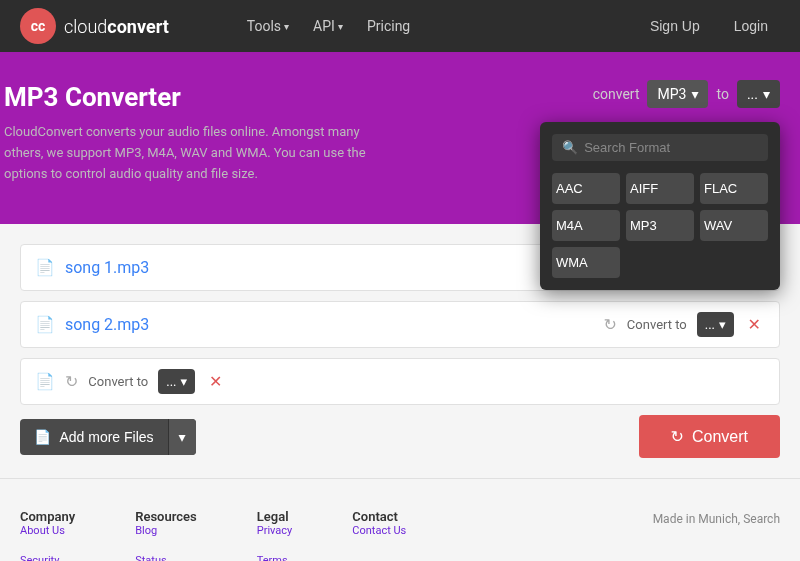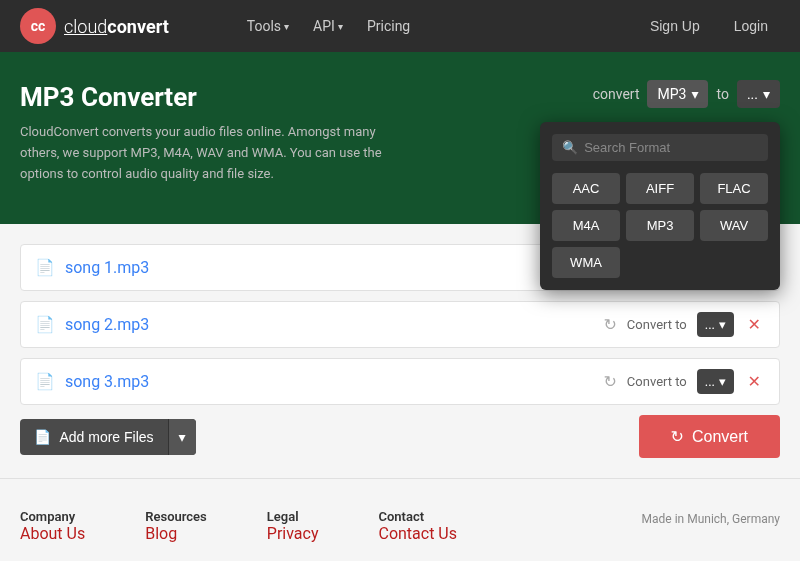--- a/index.html
+++ b/index.html
@@ -3,67 +3,67 @@
   <meta charset="utf-8">
   <style>
     * { box-sizing: border-box; margin: 0; padding: 0; }
     body { font-family: -apple-system, BlinkMacSystemFont, 'Segoe UI', Roboto, sans-serif; background: #f5f5f5; color: #333; font-size: 14px; }
 
     
     header { background: #2d2d2d; display: flex; align-items: center; padding: 0 20px; height: 52px; gap: 38px; }
     .logo-area { display: flex; align-items: center; gap: 8px; margin-right: 30px; }
     .logo-icon { width: 36px; height: 36px; }
     .logo-text { color: #fff; font-size: 18px; }
-    .logo-text span { font-weight: 300; text-decoration: underline; }
+    .logo-text span { font-weight: 300; }
     .logo-text strong { font-weight: 700; }
     nav { display: flex; align-items: flex-start; gap: 4px; flex: 1; }
     .nav-item { color: #ccc; padding: 6px 10px; cursor: pointer; font-size: 14px; display: flex; align-items: center; gap: 3px; }
     .chevron-small { font-size: 10px; }
     .header-right { display: flex; gap: 10px; }
     .btn-header { color: #ccc; padding: 6px 12px; cursor: pointer; font-size: 14px; border: none; background: none; }
 
     
-    main { background: #14532d; padding: 30px 20px 40px; position: relative; }
+    main { background: #a21caf; padding: 30px 4px 40px; position: relative; }
     .converter-title { color: #fff; font-size: 26px; font-weight: 700; margin-bottom: 10px; }
     .converter-desc { color: #bbb; font-size: 13px; max-width: 380px; line-height: 1.6; }
 
     
     .convert-bar { position: absolute; top: 28px; right: 20px; display: flex; align-items: center; gap: 8px; }
     .convert-label { color: #ccc; font-size: 14px; }
     .convert-select { background: #555; color: #fff; border: none; border-radius: 4px; padding: 6px 10px; font-size: 14px; cursor: pointer; display: flex; align-items: center; gap: 5px; }
     .convert-select-to { background: #444; color: #fff; border: none; border-radius: 4px; padding: 6px 10px; font-size: 14px; cursor: pointer; display: flex; align-items: center; gap: 5px; }
 
     
     .format-dropdown { position: absolute; top: 70px; right: 20px; background: #2d2d2d; border-radius: 6px; padding: 12px; width: 240px; z-index: 100; box-shadow: 0 4px 20px rgba(0,0,0,0.5); }
     .search-row { display: flex; align-items: center; background: #3d3d3d; border-radius: 4px; padding: 6px 10px; margin-bottom: 12px; gap: 6px; }
     .search-icon-svg { color: #aaa; font-size: 13px; }
     .search-input { background: none; border: none; color: #ccc; outline: none; font-size: 13px; width: 100%; }
     .search-input::placeholder { color: #888; }
     .format-grid { display: grid; grid-template-columns: repeat(3, 1fr); gap: 6px; }
-    .format-btn { background: #4a4a4a; color: #fff; border: none; border-radius: 4px; padding: 8px 4px; font-size: 13px; cursor: pointer; text-align: center; }
+    .format-btn { background: #4a4a4a; color: #fff; border: none; border-radius: 4px; padding: 8px 4px; font-size: 13px; cursor: pointer; text-align: left; }
 
     
     .files-section { background: #f5f5f5; padding: 20px; }
     .file-row { display: flex; align-items: center; background: #fff; border: 1px solid #e0e0e0; border-radius: 4px; padding: 10px 14px; margin-bottom: 10px; gap: 10px; }
     .file-icon { color: #555; font-size: 16px; }
     .file-name { flex: 1; font-size: 16px; color: #3b82f6; }
     .convert-icon { color: #aaa; font-size: 16px; }
     .convert-to-label { color: #666; font-size: 13px; }
     .format-select-small { background: #444; color: #fff; border: none; border-radius: 4px; padding: 5px 8px; font-size: 13px; cursor: pointer; display: flex; align-items: center; gap: 4px; }
     .delete-btn { color: #e05555; background: none; border: none; font-size: 16px; cursor: pointer; padding: 0 4px; }
 
     
     .actions-row { display: flex; justify-content: space-between; align-items: center; margin-top: 10px; }
     .convert-btn { background: #e05555; color: #fff; border: none; border-radius: 4px; padding: 12px 32px; font-size: 16px; cursor: pointer; display: flex; align-items: center; gap: 8px; }
 
     
     footer { background: #f5f5f5; border-top: 1px solid #e0e0e0; padding: 30px 20px 20px; display: flex; justify-content: space-between; }
     .footer-cols { display: flex; gap: 60px; }
     .footer-col h4 { font-size: 13px; font-weight: 600; color: #333; }
-    .footer-col a { display: block; color: #b91c1c; font-size: 16px; text-decoration: none; margin-bottom: 17px; }
+    .footer-col a { display: block; color: #6d28d9; font-size: 11px; text-decoration: none; margin-bottom: 17px; }
     .footer-right { text-align: right; color: #888; font-size: 12px; line-height: 1.8; }
   </style>
 </head>
 <body>
 
 <header>
   <div class="logo-area">
     <svg class="logo-icon" viewBox="0 0 36 36">
       <circle cx="18" cy="18" r="18" fill="#e05555"></circle>
       <text x="18" y="23" text-anchor="middle" fill="white" font-size="14" font-weight="bold">cc</text>
@@ -146,21 +146,20 @@
     <span class="convert-to-label">Convert to</span>
     <div class="format-select-small">
       <span>...</span>
       <span>▾</span>
     </div>
     <button class="delete-btn">✕</button>
   </div>
 
   <div class="file-row">
     <span class="file-icon">📄</span>
-    <span class="file-name">song 3.mp3</span>
     <span class="convert-icon">↻</span>
     <span class="convert-to-label">Convert to</span>
     <div class="format-select-small">
       <span>...</span>
       <span>▾</span>
     </div>
     <button class="delete-btn">✕</button>
   </div>
 
   <div class="actions-row">
@@ -197,15 +196,15 @@
       <a href="#">Privacy</a>
       <a href="#">Terms</a>
 
     </div>
     <div class="footer-col">
       <h4>Contact</h4>
       <a href="#">Contact Us</a>
     </div>
   </div>
   <div class="footer-right">
-    <div>Made in Munich, Germany</div>
+    <div>Made in Munich, Search</div>
   </div>
 </footer>
 
 </body></html>

